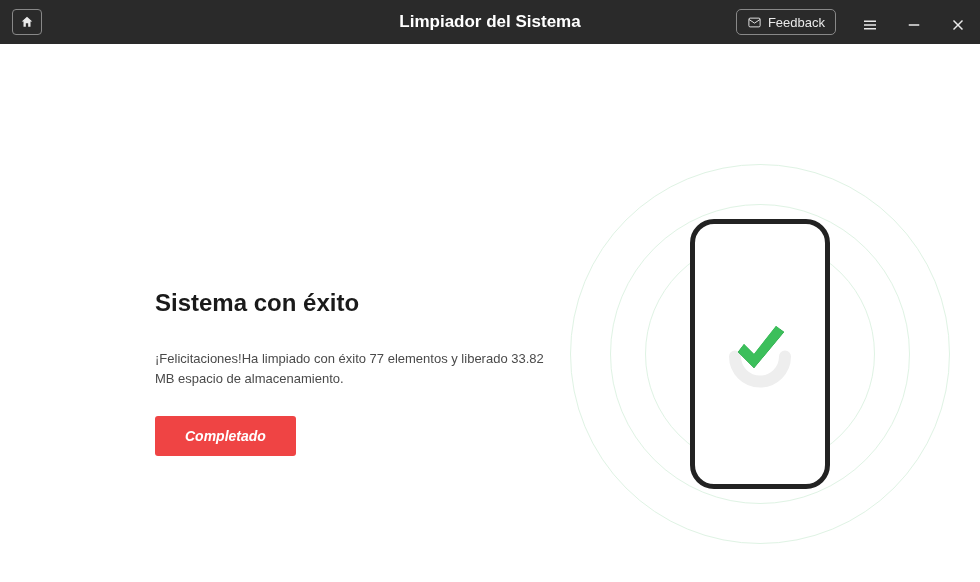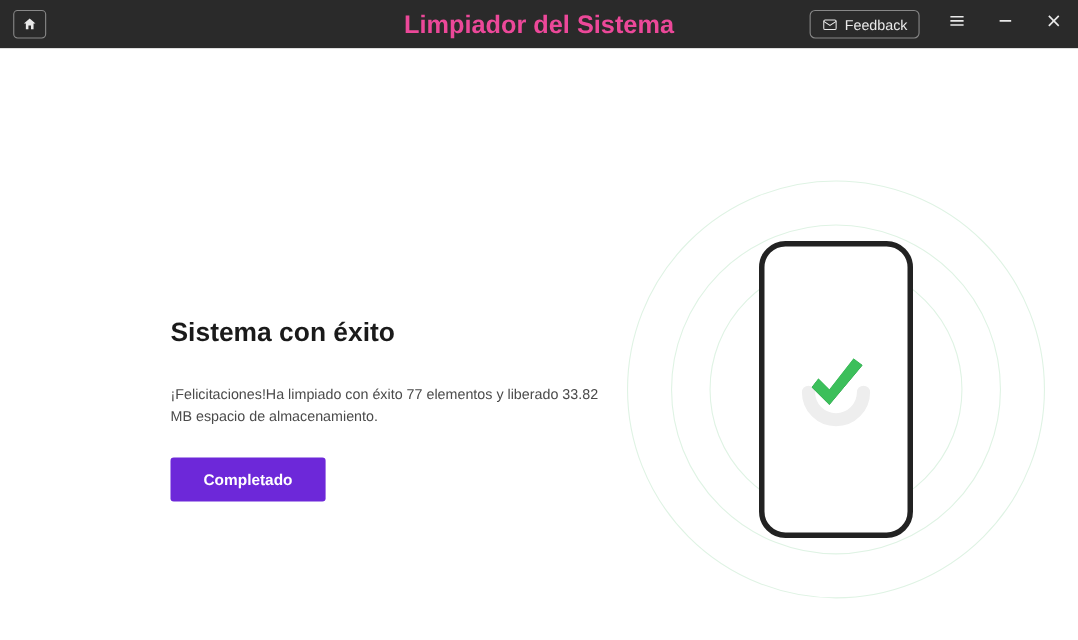--- a/index.html
+++ b/index.html
@@ -27,28 +27,28 @@
     display: flex;
     align-items: center;
     justify-content: center;
     cursor: pointer;
   }
   .home-btn svg { width: 14px; height: 14px; fill: #eaeaea; }
   .titlebar-title {
     position: absolute;
     left: 50%;
     transform: translateX(-50%);
-    font-size: 23px;
+    font-size: 17px;
     font-weight: 600;
-    color: #ec4899;
+    color: #ffffff;
   }
   .titlebar-right {
     margin-left: auto;
     display: flex;
-    align-items: flex-start;
+    align-items: flex-end;
     gap: 24px;
   }
   .feedback-btn {
     height: 26px;
     border: 1.5px solid #888;
     border-radius: 5px;
     display: flex;
     align-items: center;
     gap: 6px;
     padding: 0 10px;
@@ -86,28 +86,29 @@
   }
   .subtext {
     font-size: 13px;
     color: #4a4a4a;
     line-height: 1.5;
     margin-bottom: 28px;
     max-width: 400px;
     margin-top: 32px;
   }
   .complete-btn {
-    background: #6d28d9;
+    background: #ef4444;
     color: #fff;
     border: none;
     font-size: 14px;
     font-weight: 600;
     padding: 12px 30px;
     border-radius: 3px;
     cursor: pointer;
+    font-style: italic;
   }
   .illustration {
     position: absolute;
     left: 560px;
     top: 110px;
     width: 400px;
     height: 400px;
     display:flex;
     align-items:center;
     justify-content:center;

